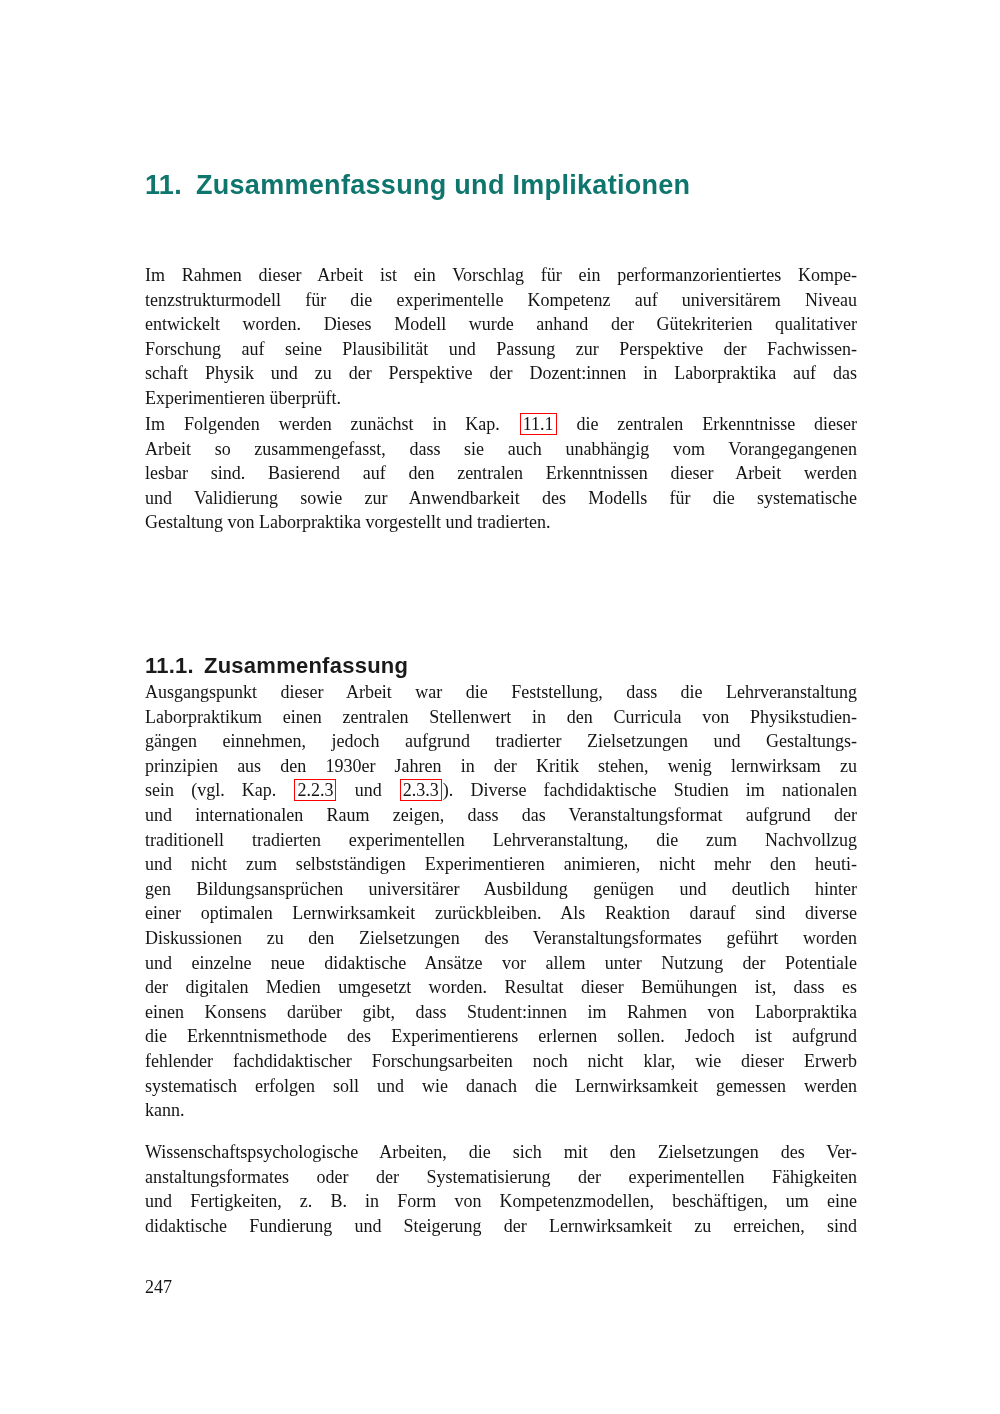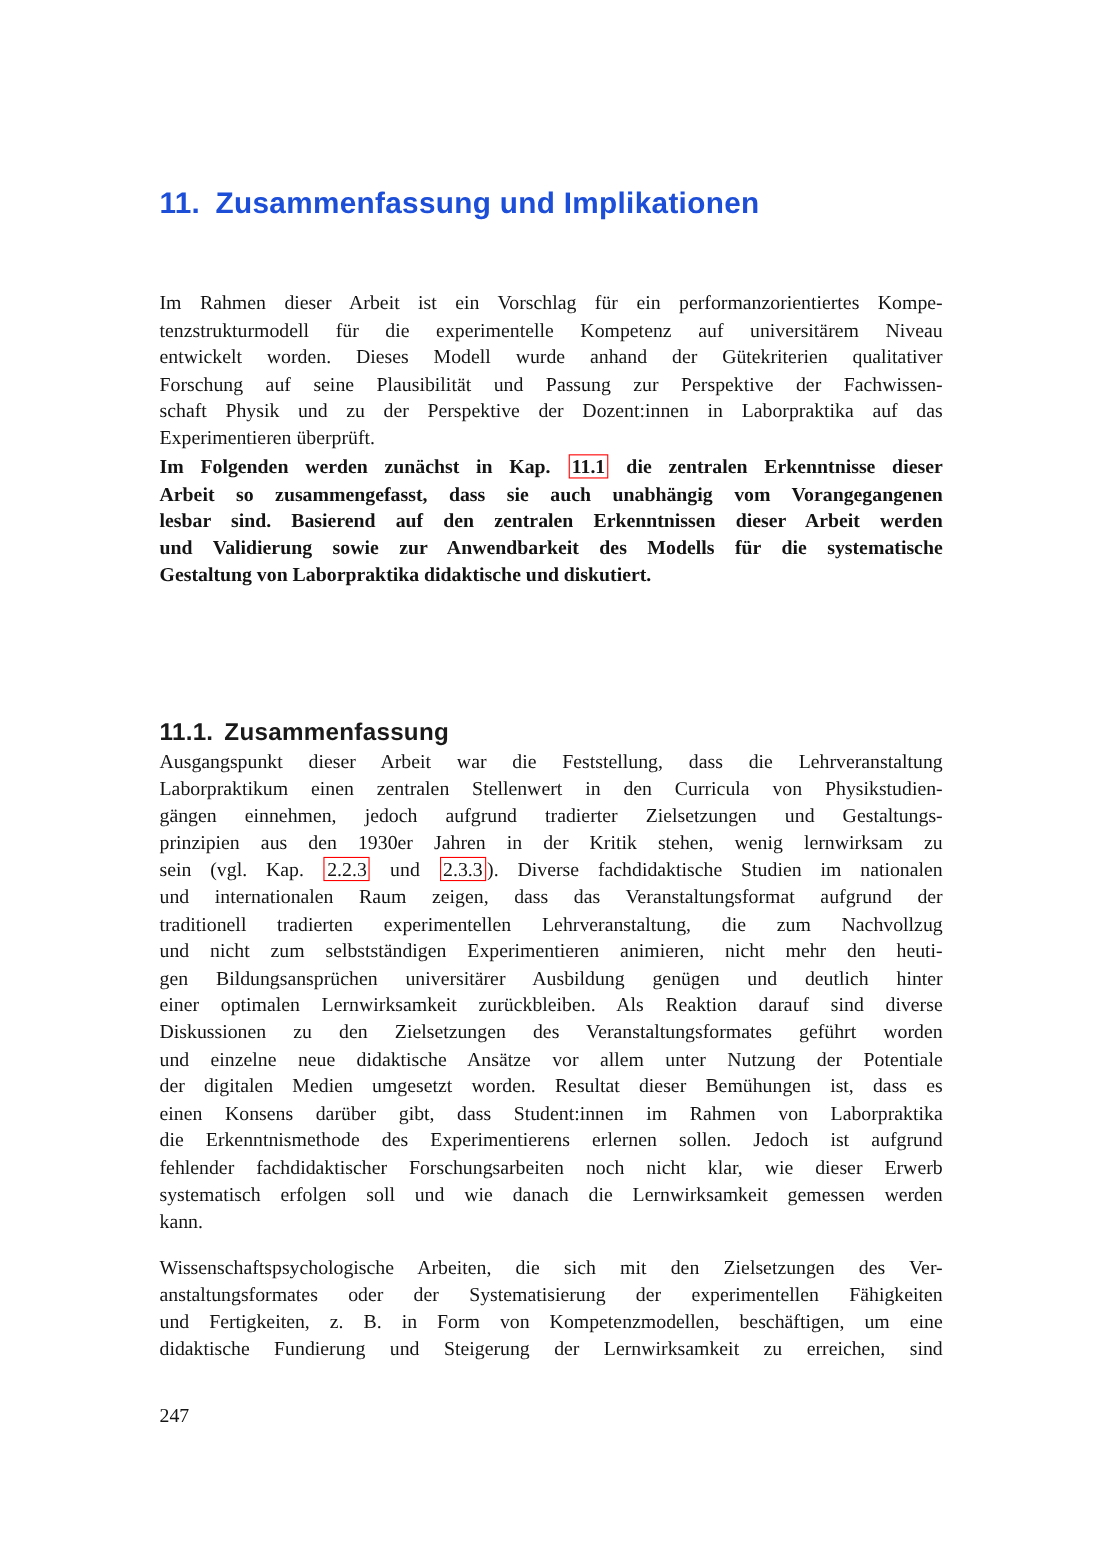--- a/index.html
+++ b/index.html
@@ -14,21 +14,21 @@
     overflow: hidden;
   }
   .abs { position: absolute; }
   .chapter-heading {
     left: 145px; top: 168px; width: 740px;
     font-family: "Liberation Sans", sans-serif;
     font-weight: 700;
     font-size: 27px;
     line-height: 34px;
     letter-spacing: 0.3px;
-    color: #1d4ed8;
+    color: #0f766e;
     white-space: nowrap;
   }
   .chapter-heading .num { margin-right: 14px; }
   .section-heading {
     left: 145px; top: 652px; width: 740px;
     font-family: "Liberation Sans", sans-serif;
     font-weight: 700;
     font-size: 22px;
     line-height: 28px;
     letter-spacing: 0.25px;
@@ -72,26 +72,26 @@
 
   <div class="abs para" style="top:247px;margin-top:16px;">
       <div class="line">Im Rahmen dieser Arbeit ist ein Vorschlag für ein performanzorientiertes Kompe-</div>
       <div class="line">tenzstrukturmodell für die experimentelle Kompetenz auf universitärem Niveau</div>
       <div class="line">entwickelt worden. Dieses Modell wurde anhand der Gütekriterien qualitativer</div>
       <div class="line">Forschung auf seine Plausibilität und Passung zur Perspektive der Fachwissen-</div>
       <div class="line">schaft Physik und zu der Perspektive der Dozent:innen in Laborpraktika auf das</div>
       <div class="line last">Experimentieren überprüft.</div>
     </div>
 
-  <div class="abs para" style="top:412px;font-weight:bold;">
+  <div class="abs para" style="top:412px;">
       <div class="line">Im Folgenden werden zunächst in Kap. <span class="ref">11.1</span> die zentralen Erkenntnisse dieser</div>
       <div class="line">Arbeit so zusammengefasst, dass sie auch unabhängig vom Vorangegangenen</div>
       <div class="line">lesbar sind. Basierend auf den zentralen Erkenntnissen dieser Arbeit werden</div>
       <div class="line">und Validierung sowie zur Anwendbarkeit des Modells für die systematische</div>
-      <div class="line last">Gestaltung von Laborpraktika didaktische und diskutiert.</div>
+      <div class="line last">Gestaltung von Laborpraktika vorgestellt und tradierten.</div>
     </div>
 
   <div class="abs section-heading">
     <span class="num">11.1.</span><span>Zusammenfassung</span>
   </div>
 
   <div class="abs para" style="top:680px;">
       <div class="line">Ausgangspunkt dieser Arbeit war die Feststellung, dass die Lehrveranstaltung</div>
       <div class="line">Laborpraktikum einen zentralen Stellenwert in den Curricula von Physikstudien-</div>
       <div class="line">gängen einnehmen, jedoch aufgrund tradierter Zielsetzungen und Gestaltungs-</div>

